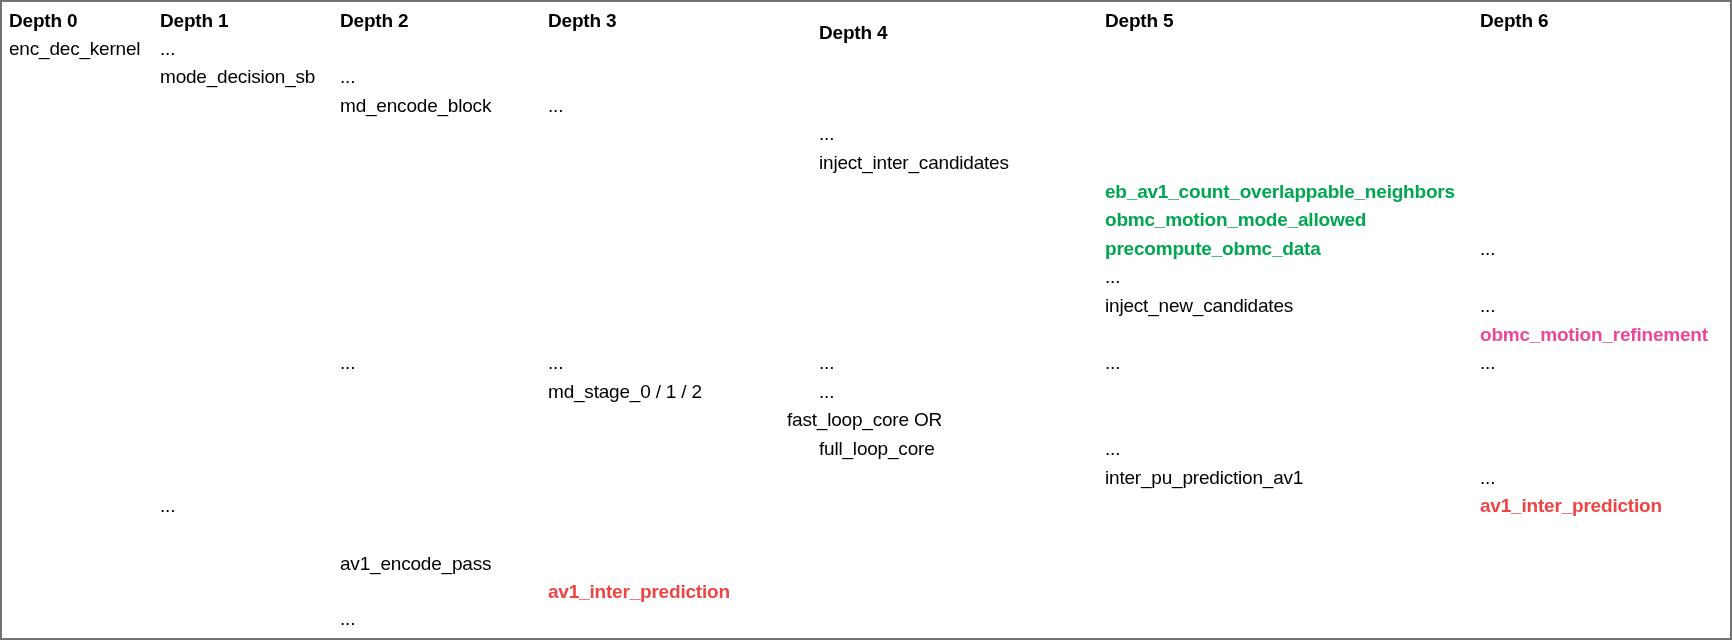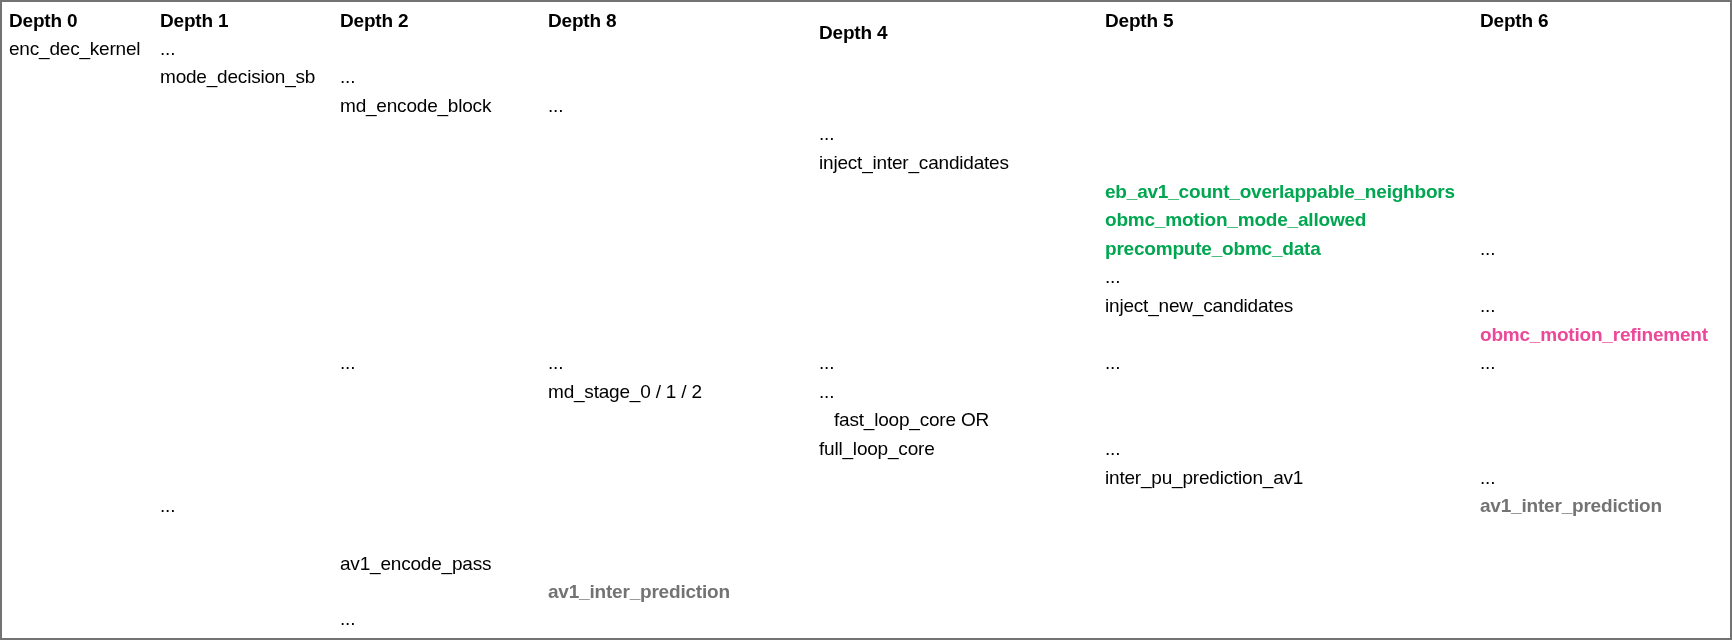--- a/index.html
+++ b/index.html
@@ -16,31 +16,31 @@
     overflow:hidden;
   }
   .cell{
     position:absolute;
     white-space:nowrap;
     line-height:22px;
   }
   .hdr{font-weight:bold;}
   .c-green{color:#00A650;font-weight:bold;}
   .c-red{color:#ec4899;font-weight:bold;}
-  .c-blue{color:#737373;font-weight:bold;}
+  .c-blue{color:#ef4444;font-weight:bold;}
 </style>
 </head>
 <body>
 
 <div class="page">
 
   <div class="cell hdr" style="left:7px;top:8px">Depth 0</div>
   <div class="cell hdr" style="left:158px;top:8px">Depth 1</div>
   <div class="cell hdr" style="left:338px;top:8px">Depth 2</div>
-  <div class="cell hdr" style="left:546px;top:8px">Depth 8</div>
+  <div class="cell hdr" style="left:546px;top:8px">Depth 3</div>
   <div class="cell hdr" style="left:817px;top:20px">Depth 4</div>
   <div class="cell hdr" style="left:1103px;top:8px">Depth 5</div>
   <div class="cell hdr" style="left:1478px;top:8px">Depth 6</div>
 
   <div class="cell" style="left:7px;top:36px">enc_dec_kernel</div>
   <div class="cell" style="left:158px;top:36px">...</div>
 
   <div class="cell" style="left:158px;top:64px">mode_decision_sb</div>
   <div class="cell" style="left:338px;top:64px">...</div>
 
@@ -65,21 +65,21 @@
 
   <div class="cell" style="left:338px;top:350px">...</div>
   <div class="cell" style="left:546px;top:350px">...</div>
   <div class="cell" style="left:817px;top:350px">...</div>
   <div class="cell" style="left:1103px;top:350px">...</div>
   <div class="cell" style="left:1478px;top:350px">...</div>
 
   <div class="cell" style="left:546px;top:379px">md_stage_0 / 1 / 2</div>
   <div class="cell" style="left:817px;top:379px">...</div>
 
-  <div class="cell" style="left:832px;top:407px">fast_loop_core OR</div>
+  <div class="cell" style="left:785px;top:407px">fast_loop_core OR</div>
 
   <div class="cell" style="left:817px;top:436px">full_loop_core</div>
   <div class="cell" style="left:1103px;top:436px">...</div>
 
   <div class="cell" style="left:1103px;top:465px">inter_pu_prediction_av1</div>
   <div class="cell" style="left:1478px;top:465px">...</div>
 
   <div class="cell" style="left:158px;top:493px">...</div>
   <div class="cell c-blue" style="left:1478px;top:493px">av1_inter_prediction</div>
 

